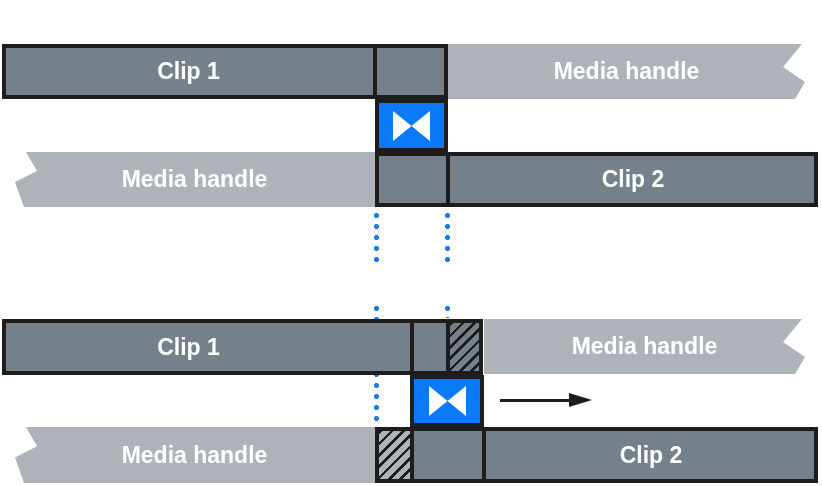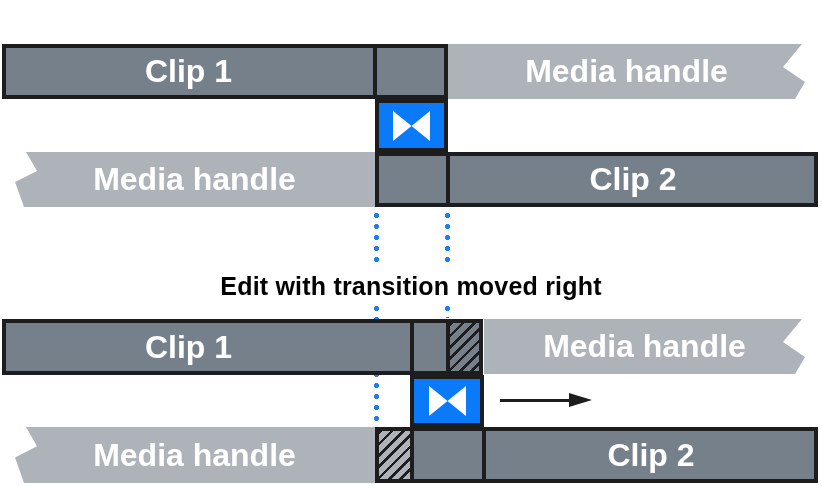--- a/index.html
+++ b/index.html
@@ -14,21 +14,21 @@
   .bar { position:absolute; box-sizing:border-box; }
   .bordered { border:4px solid #1d1d1d; }
   .dark { background:#75808A; }
   .blue {
     background:#0A7AF8; border:4px solid #1d1d1d;
     display:flex; align-items:center; justify-content:center;
   }
   .divider { position:absolute; width:4px; background:#1d1d1d; }
   .label {
     position:absolute; display:flex; align-items:center; justify-content:center;
-    color:#ffffff; font-weight:bold; font-size:32px; white-space:nowrap;
+    color:#ffffff; font-weight:bold; font-size:23px; white-space:nowrap;
     pointer-events:none;
   }
   .mh { position:absolute; }
   .mh polygon { fill:#ADB3B9; }
   .dots {
     position:absolute; width:5px;
     background-image:radial-gradient(circle, #1B7EF5 2.4px, rgba(0,0,0,0) 2.6px);
     background-size:5px 11px; background-repeat:repeat-y; background-position:center top;
   }
   .hatch-dark {
@@ -75,21 +75,20 @@
   </div>
 
   <svg class="mh" style="left:14px; top:152px" width="361" height="55" viewBox="0 0 361 55" preserveAspectRatio="none">
     <polygon points="12,0 361,0 361,55 10,55 1,30 23,19"></polygon>
   </svg>
   <div class="bar dark bordered" style="left:375px; top:152px; width:443px; height:55px"></div>
   <div class="divider" style="left:446px; top:152px; height:55px"></div>
   <div class="label" style="left:14px; top:152px; width:361px; height:55px">Media handle</div>
   <div class="label" style="left:448px; top:152px; width:370px; height:55px">Clip 2</div>
 
-  <div class="title" style="top:272px">Edit with transition moved right</div>
 
   <div class="bar dark bordered" style="left:2px; top:319px; width:481px; height:56px"></div>
   <div class="hatch-dark" style="left:450px; top:323px; width:29px; height:48px"></div>
   <div class="divider" style="left:410px; top:319px; height:56px"></div>
   <div class="divider" style="left:446px; top:319px; height:56px"></div>
   <svg class="mh" style="left:484px; top:319px" width="321" height="55" viewBox="0 0 321 55" preserveAspectRatio="none">
     <polygon points="0,0 318,0 299,23 321,38 311,55 0,55"></polygon>
   </svg>
   <div class="label" style="left:2px; top:319px; width:373px; height:56px">Clip 1</div>
   <div class="label" style="left:484px; top:319px; width:321px; height:55px">Media handle</div>

